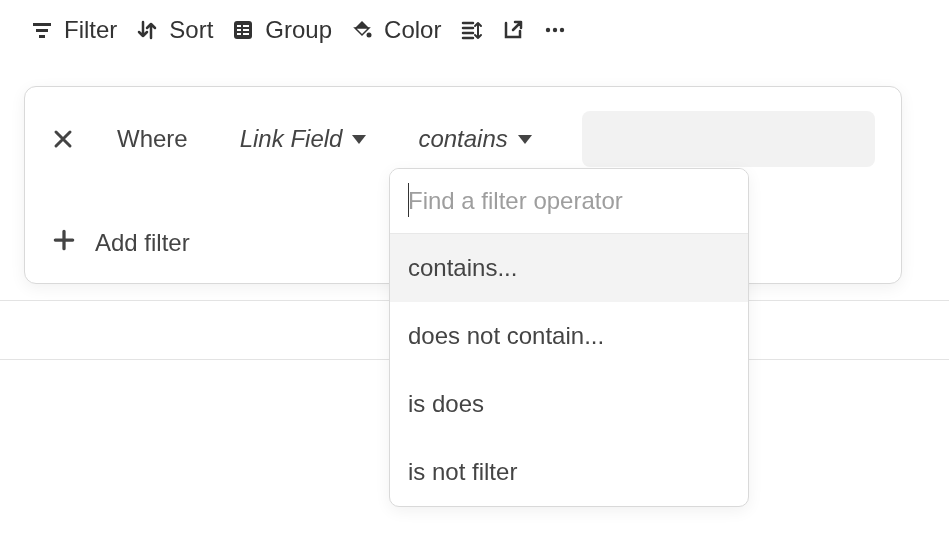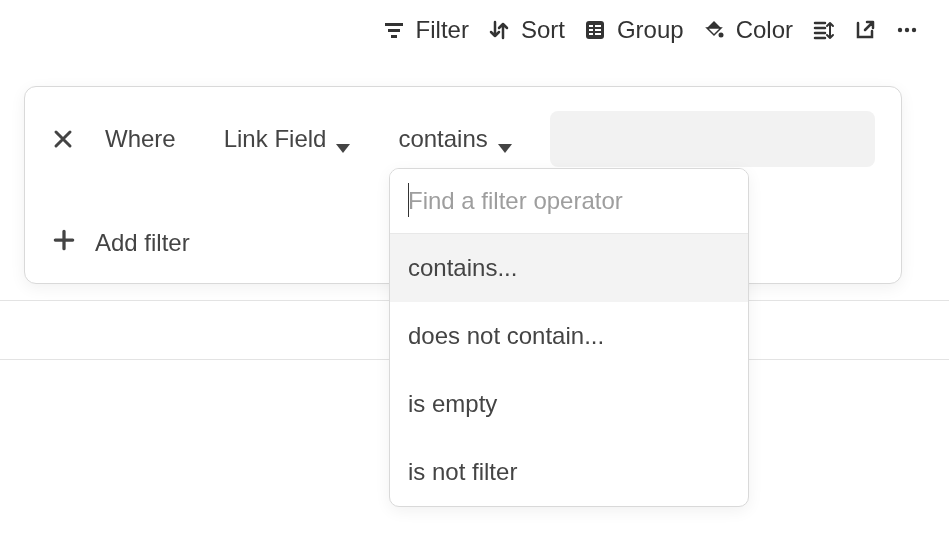--- a/index.html
+++ b/index.html
@@ -16,21 +16,20 @@
       height: 545px;
       position: relative;
       overflow: hidden;
     }
     .toolbar {
       display: flex;
       align-items: center;
       gap: 18px;
       padding: 10px 30px;
       height: 60px;
-      justify-content: flex-end;
     }
     .toolbar-item {
       display: flex;
       align-items: center;
       gap: 10px;
       cursor: pointer;
       color: #333;
       font-weight: 500;
     }
     .toolbar-icon {
@@ -50,43 +49,44 @@
       width: 878px;
       background: #fff;
       border: 1px solid #d9d9d9;
       border-radius: 12px;
       box-shadow: 0 4px 16px rgba(0,0,0,0.06);
       padding: 24px 26px;
     }
     .filter-row {
       display: flex;
       align-items: center;
-      gap: 20px;
+      gap: 32px;
     }
     .remove-x {
       display: inline-flex;
       cursor: pointer;
     }
     .remove-x svg {
       width: 24px;
       height: 24px;
       stroke: #444;
     }
     .where-label {
       color: #444;
       font-weight: 400;
       margin-left: 10px;
     }
     .dropdown-trigger {
       display: flex;
-      align-items: flex-end;
+      align-items: center;
       gap: 10px;
       color: #444;
       cursor: pointer;
-      margin-left: 28px;
+      margin-left: 20px;
+      font-style: italic;
     }
     .triangle-down {
       width: 0;
       height: 0;
       border-left: 7px solid transparent;
       border-right: 7px solid transparent;
       border-top: 9px solid #444;
     }
     .value-input {
       flex: 1;
@@ -273,18 +273,18 @@
     <span class="text-cursor"></span>
     <input class="operator-search" type="text" placeholder="Find a filter operator" style="">
   </div>
   <div class="operator-item highlight">
     <span>contains...</span>
   </div>
   <div class="operator-item">
     <span>does not contain...</span>
   </div>
   <div class="operator-item">
-    <span>is empty</span>
+    <span>is does</span>
   </div>
   <div class="operator-item">
     <span>is not filter</span>
   </div>
 </div>
 
 </body></html>

